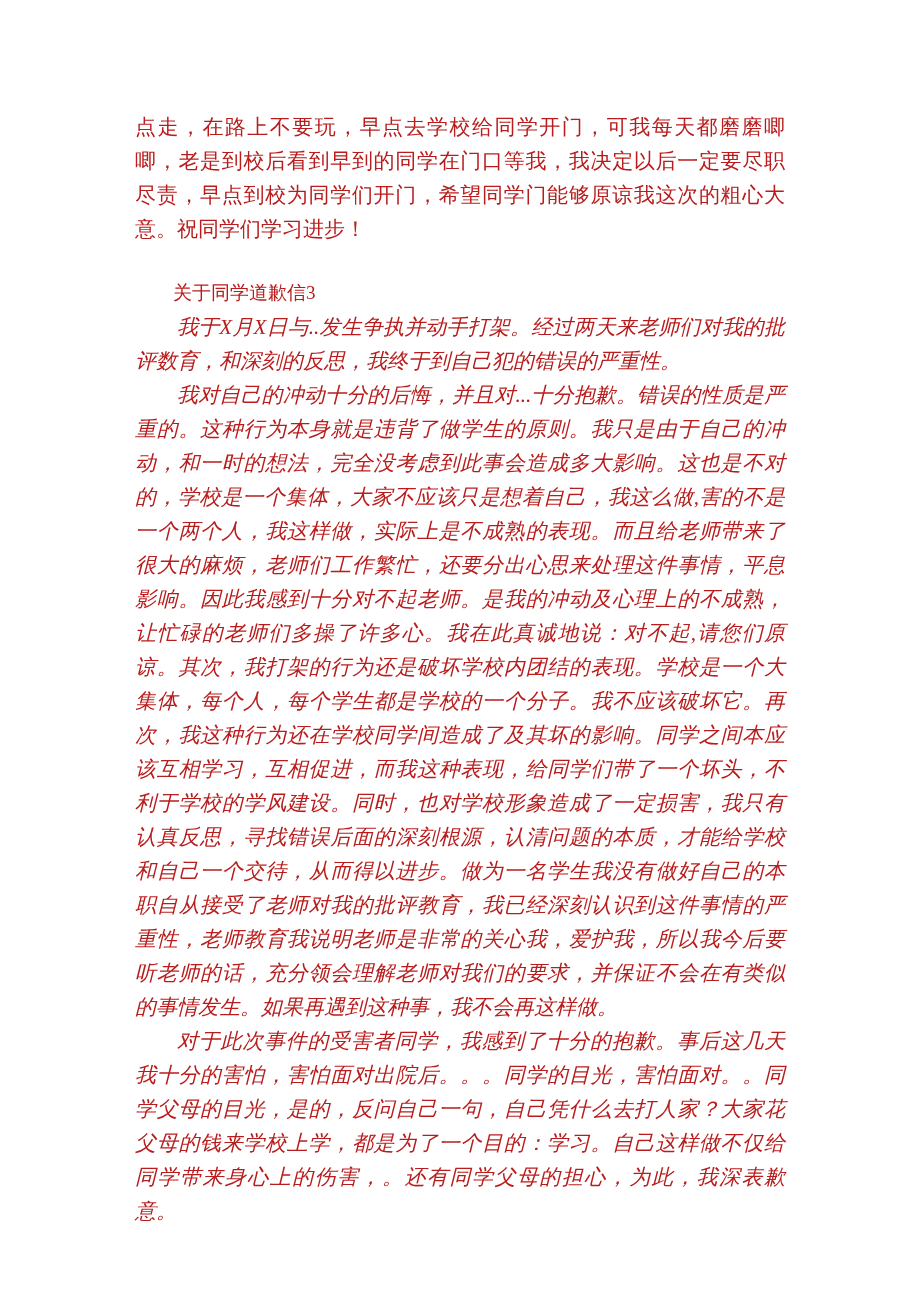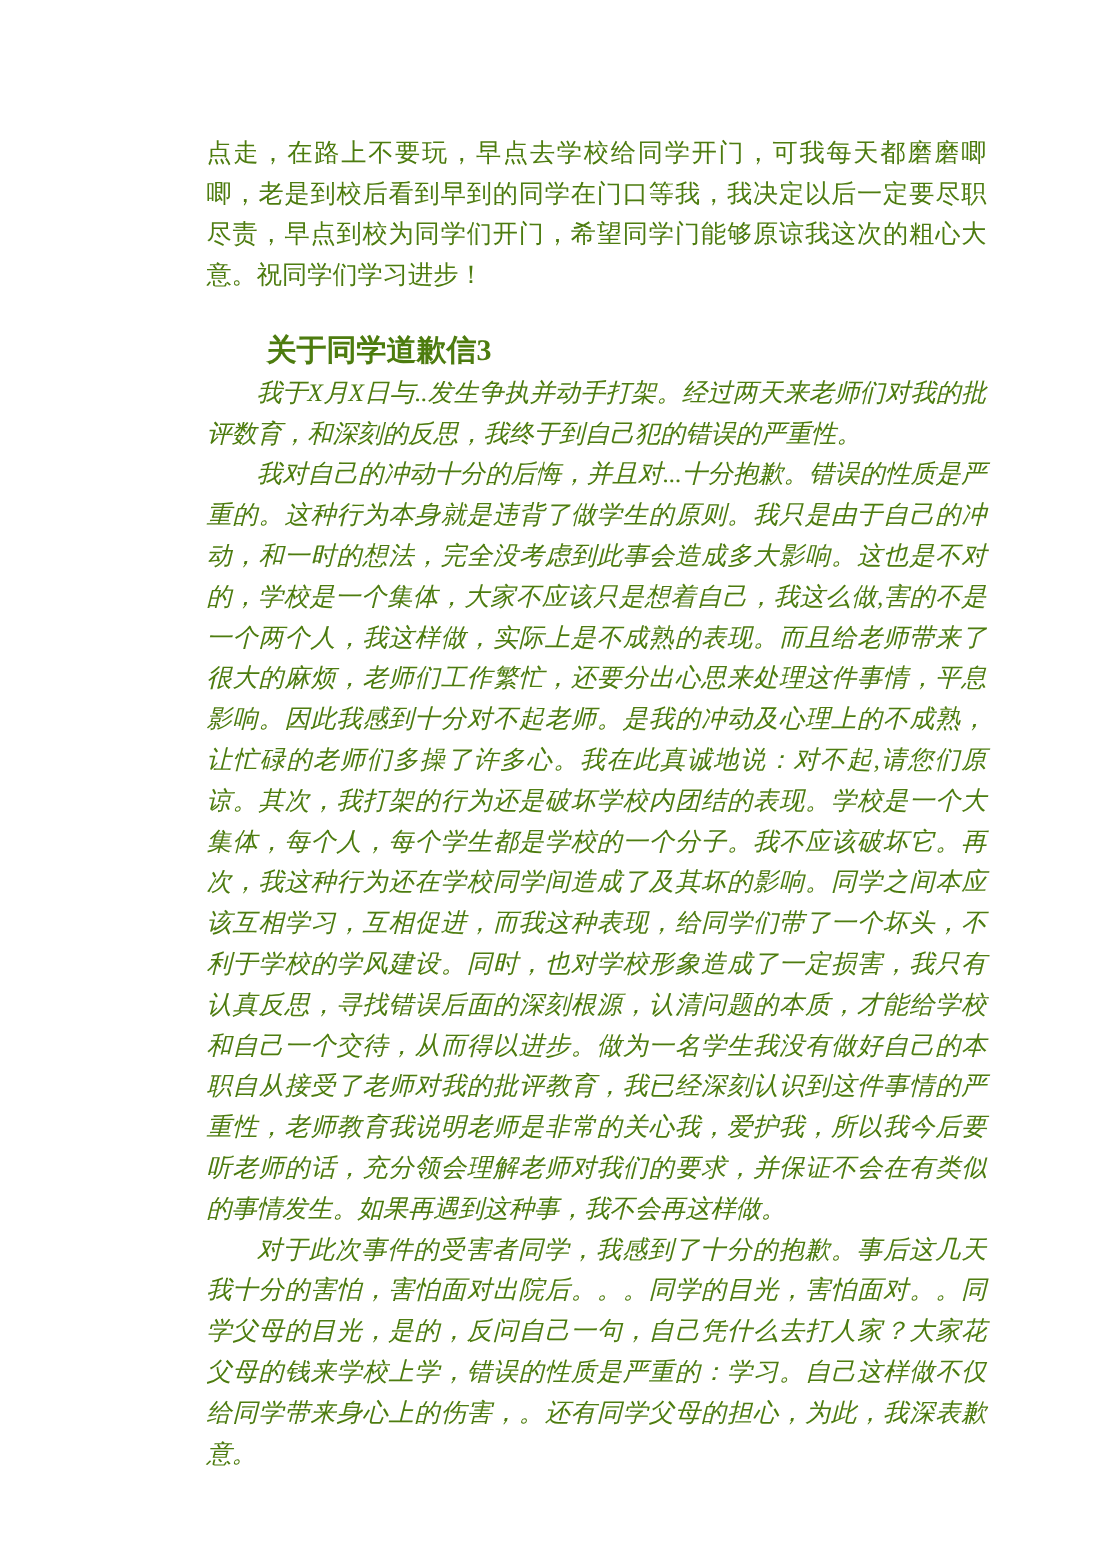--- a/index.html
+++ b/index.html
@@ -15,55 +15,54 @@
     overflow: hidden;
   }
   .content {
     position: absolute;
     left: 135px;
     top: 110px;
     width: 650px;
     font-family: "Liberation Serif", "DejaVu Serif", serif;
     font-size: 21px;
     line-height: 34px;
-    color: #4d7c0f;
+    color: #b91c1c;
     text-align: justify;
     text-align-last: left;
     word-break: break-all;
-    margin-left: 37px;
   }
   .content p {
     margin: 0;
     padding: 0;
   }
   .para-noindent {
     text-indent: 0;
   }
   .para-indent {
     text-indent: 2em;
     font-style: italic;
   }
   .section-heading {
     margin-top: 30px !important;
     text-indent: 2em;
-    font-weight: bold;
-    font-size: 25px;
+    font-weight: normal;
+    font-size: 19px;
     line-height: 34px;
   }
 </style>
 </head>
 <body>
 
 <div class="page">
   <div class="content">
 
     <p class="para-noindent">点走，在路上不要玩，早点去学校给同学开门，可我每天都磨磨唧唧，老是到校后看到早到的同学在门口等我，我决定以后一定要尽职尽责，早点到校为同学们开门，希望同学门能够原谅我这次的粗心大意。祝同学们学习进步！</p>
 
     <p class="section-heading">关于同学道歉信3</p>
 
     <p class="para-indent">我于X月X日与..发生争执并动手打架。经过两天来老师们对我的批评数育，和深刻的反思，我终于到自己犯的错误的严重性。</p>
 
     <p class="para-indent">我对自己的冲动十分的后悔，并且对...十分抱歉。错误的性质是严重的。这种行为本身就是违背了做学生的原则。我只是由于自己的冲动，和一时的想法，完全没考虑到此事会造成多大影响。这也是不对的，学校是一个集体，大家不应该只是想着自己，我这么做,害的不是一个两个人，我这样做，实际上是不成熟的表现。而且给老师带来了很大的麻烦，老师们工作繁忙，还要分出心思来处理这件事情，平息影响。因此我感到十分对不起老师。是我的冲动及心理上的不成熟，让忙碌的老师们多操了许多心。我在此真诚地说：对不起,请您们原谅。其次，我打架的行为还是破坏学校内团结的表现。学校是一个大集体，每个人，每个学生都是学校的一个分子。我不应该破坏它。再次，我这种行为还在学校同学间造成了及其坏的影响。同学之间本应该互相学习，互相促进，而我这种表现，给同学们带了一个坏头，不利于学校的学风建设。同时，也对学校形象造成了一定损害，我只有认真反思，寻找错误后面的深刻根源，认清问题的本质，才能给学校和自己一个交待，从而得以进步。做为一名学生我没有做好自己的本职自从接受了老师对我的批评教育，我已经深刻认识到这件事情的严重性，老师教育我说明老师是非常的关心我，爱护我，所以我今后要听老师的话，充分领会理解老师对我们的要求，并保证不会在有类似的事情发生。如果再遇到这种事，我不会再这样做。</p>
 
-    <p class="para-indent">对于此次事件的受害者同学，我感到了十分的抱歉。事后这几天我十分的害怕，害怕面对出院后。。。同学的目光，害怕面对。。同学父母的目光，是的，反问自己一句，自己凭什么去打人家？大家花父母的钱来学校上学，错误的性质是严重的：学习。自己这样做不仅给同学带来身心上的伤害，。还有同学父母的担心，为此，我深表歉意。</p>
+    <p class="para-indent">对于此次事件的受害者同学，我感到了十分的抱歉。事后这几天我十分的害怕，害怕面对出院后。。。同学的目光，害怕面对。。同学父母的目光，是的，反问自己一句，自己凭什么去打人家？大家花父母的钱来学校上学，都是为了一个目的：学习。自己这样做不仅给同学带来身心上的伤害，。还有同学父母的担心，为此，我深表歉意。</p>
 
   </div>
 </div>
 
 </body></html>

